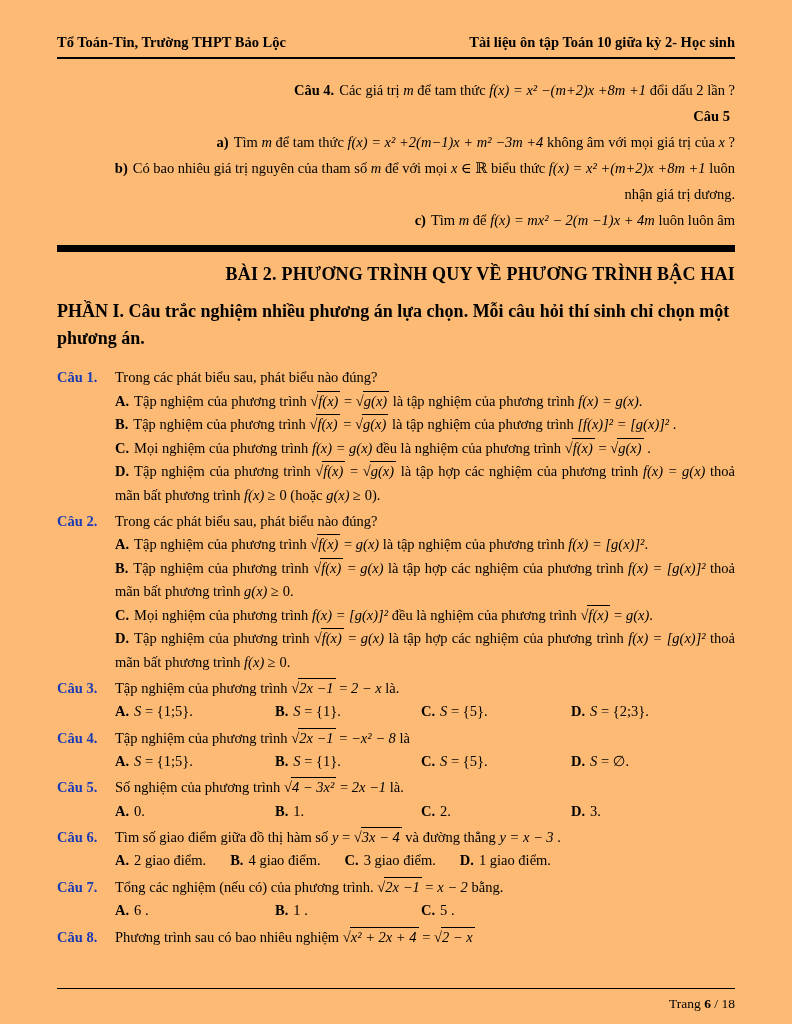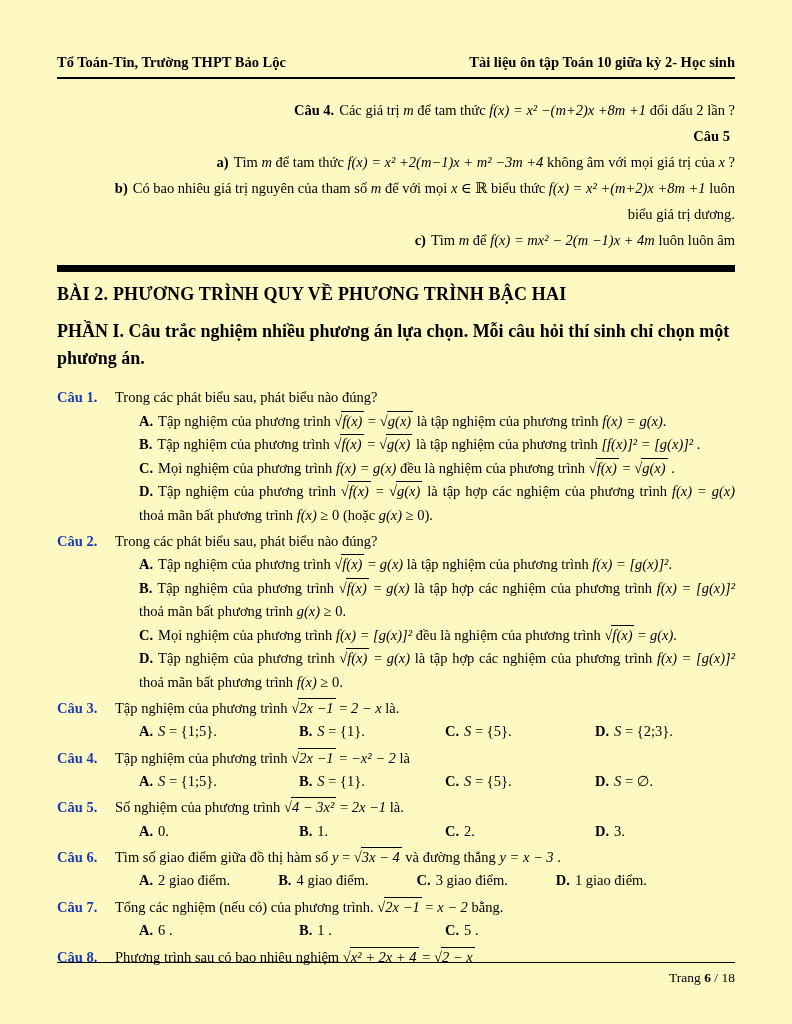--- a/index.html
+++ b/index.html
@@ -1,64 +1,64 @@
 <!DOCTYPE html>
 <html><head>
 <meta charset="utf-8">
 <style>
   html,body{margin:0;padding:0;}
   body{
     width:792px;height:1024px;background:#ffffff;color:#000;
     font-family:"Liberation Serif","DejaVu Serif",serif;font-size:14.5px;
   }
   .page{position:relative;width:792px;height:1024px;box-sizing:border-box;
-        padding:54px 57px 0;overflow:hidden;background:#fef9c3;}
+        padding:34px 57px 0;overflow:hidden;background:#fdba74;}
   .header{display:flex;justify-content:space-between;align-items:baseline;
           font-weight:bold;font-size:14.5px;padding-bottom:6px;
           border-bottom:2px solid #000;margin-bottom:20px;}
   .iline{margin:0 0 3px;line-height:1.58;text-align:right;}
   .blab{margin-right:5px;font-weight:bold;}
   .indent2{padding-left:58px;}
   .bar{height:7px;background:#000;margin:14px 0 12px;}
-  .title{font-size:18px;font-weight:bold;text-align:left;margin:0 0 13px;letter-spacing:.2px;}
+  .title{font-size:18px;font-weight:bold;text-align:right;margin:0 0 13px;letter-spacing:.2px;}
   .part{font-weight:bold;margin:0 0 14px;line-height:1.5;font-size:18px;}
   .questions{margin:0;}
   .q{display:flex;margin-bottom:3px;}
   .q-label{flex:0 0 58px;font-weight:bold;color:#1b3ab5;line-height:1.6;}
   .q-body{flex:1;min-width:0;}
   .q-stem{line-height:1.6;}
-  .choice{line-height:1.62;margin-left:24px;}
+  .choice{line-height:1.62;}
   .stacked .choice{text-align:justify;}
   .choices-row{display:grid;grid-template-columns:160px 146px 150px auto;line-height:1.62;}
   .choices-inline{display:flex;gap:24px;flex-wrap:wrap;line-height:1.62;}
   .ck{font-weight:bold;margin-right:5px;}
   .mi{font-style:italic;}
   .sqrt{white-space:nowrap;}
   .sqrt::before{content:"\221A";}
   .rad{display:inline-block;border-top:1.2px solid #000;padding:0 2px 0 1px;
        font-style:italic;line-height:1.25;margin-left:-1px;}
-  .footer{position:absolute;left:57px;right:57px;bottom:38px;
+  .footer{position:absolute;left:57px;right:57px;bottom:12px;
           border-top:1.6px solid #000;padding-top:7px;text-align:right;font-size:13.5px;}
 </style>
 </head>
 <body>
 
 <div class="page">
 
   <div class="header">
     <span>Tổ Toán-Tin, Trường THPT Bảo Lộc</span>
     <span>Tài liệu ôn tập Toán 10 giữa kỳ 2- Học sinh</span>
   </div>
 
   <div class="intro">
     <p class="iline"><b class="blab">Câu 4.</b><span>Các giá trị <span class="mi">m</span> để tam thức <span class="mi">f(x) = x² −(m+2)x +8m +1</span> đổi dấu 2 lần ?</span></p>
     <p class="iline"><b class="blab">Câu 5</b></p>
     <p class="iline"><b class="blab">a)</b><span>Tìm <span class="mi">m</span> để tam thức <span class="mi">f(x) = x² +2(m−1)x + m² −3m +4</span> không âm với mọi giá trị của <span class="mi">x</span> ?</span></p>
     <p class="iline"><b class="blab">b)</b><span>Có bao nhiêu giá trị nguyên của tham số <span class="mi">m</span> để với mọi <span class="mi">x</span> ∈ ℝ biểu thức <span class="mi">f(x) = x² +(m+2)x +8m +1</span> luôn</span></p>
-    <p class="iline indent2"><span>biểu giá trị dương.</span></p>
+    <p class="iline indent2"><span>nhận giá trị dương.</span></p>
     <p class="iline"><b class="blab">c)</b><span>Tìm <span class="mi">m</span> để <span class="mi">f(x) = mx² − 2(m −1)x + 4m</span> luôn luôn âm</span></p>
   </div>
 
   <div class="bar"></div>
 
   <h1 class="title">BÀI 2. PHƯƠNG TRÌNH QUY VỀ PHƯƠNG TRÌNH BẬC HAI</h1>
   <p class="part">PHẦN I. Câu trắc nghiệm nhiều phương án lựa chọn. Mỗi câu hỏi thí sinh chỉ chọn một phương án.</p>
 
   <div class="questions">
 
@@ -93,21 +93,21 @@
           <div class="choice"><b class="ck">B.</b><span><span class="mi">S</span> = {1}.</span></div>
           <div class="choice"><b class="ck">C.</b><span><span class="mi">S</span> = {5}.</span></div>
           <div class="choice"><b class="ck">D.</b><span><span class="mi">S</span> = {2;3}.</span></div>
         </div>
       </div>
     </div>
 
     <div class="q">
       <div class="q-label">Câu 4.</div>
       <div class="q-body">
-        <div class="q-stem">Tập nghiệm của phương trình <span class="sqrt"><span class="rad">2x −1</span></span> = <span class="mi">−x² − 2</span> là</div>
+        <div class="q-stem">Tập nghiệm của phương trình <span class="sqrt"><span class="rad">2x −1</span></span> = <span class="mi">−x² − 8</span> là</div>
         <div class="choices-row">
           <div class="choice"><b class="ck">A.</b><span><span class="mi">S</span> = {1;5}.</span></div>
           <div class="choice"><b class="ck">B.</b><span><span class="mi">S</span> = {1}.</span></div>
           <div class="choice"><b class="ck">C.</b><span><span class="mi">S</span> = {5}.</span></div>
           <div class="choice"><b class="ck">D.</b><span><span class="mi">S</span> = ∅.</span></div>
         </div>
       </div>
     </div>
 
     <div class="q">

